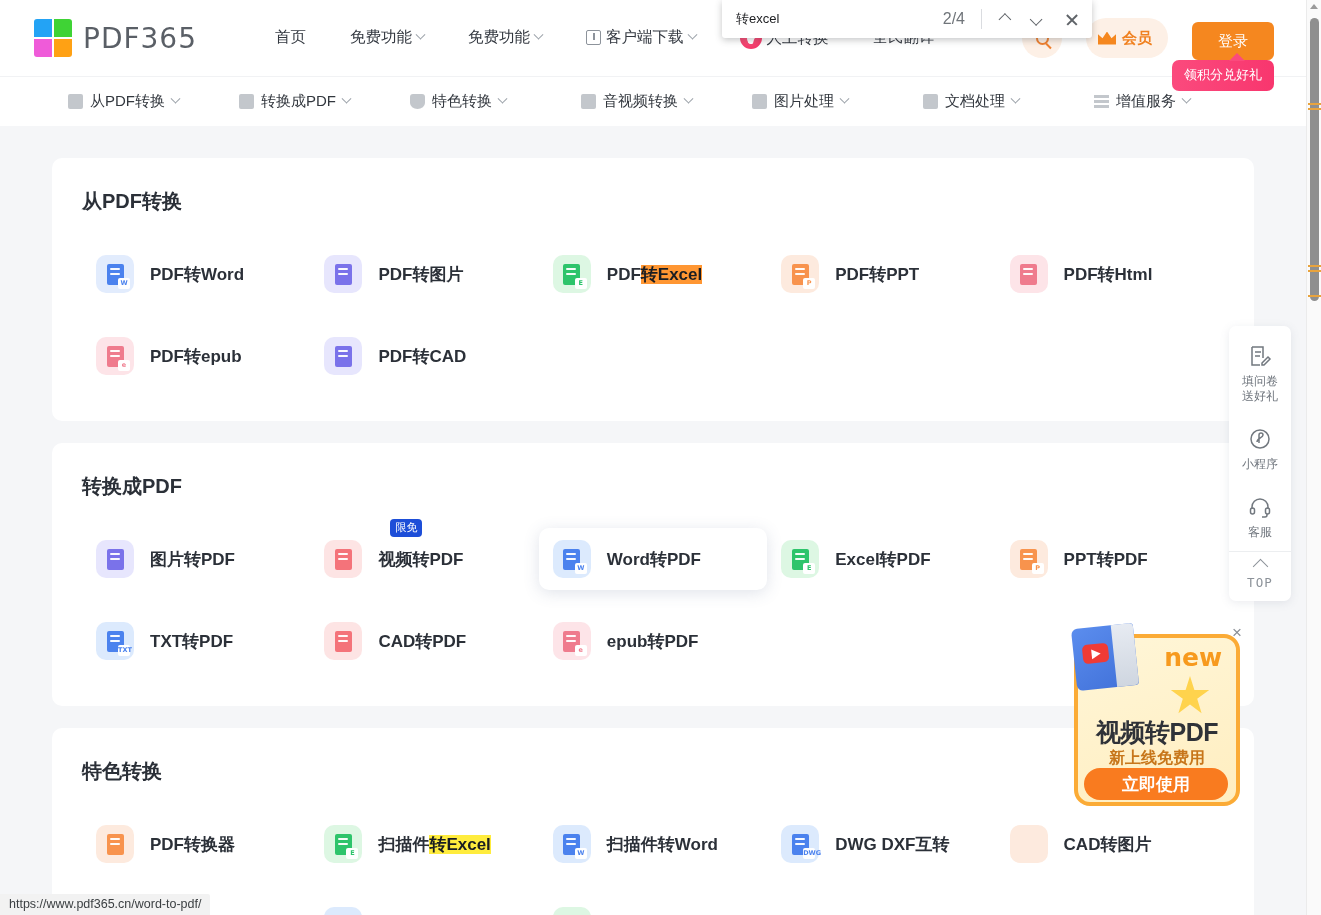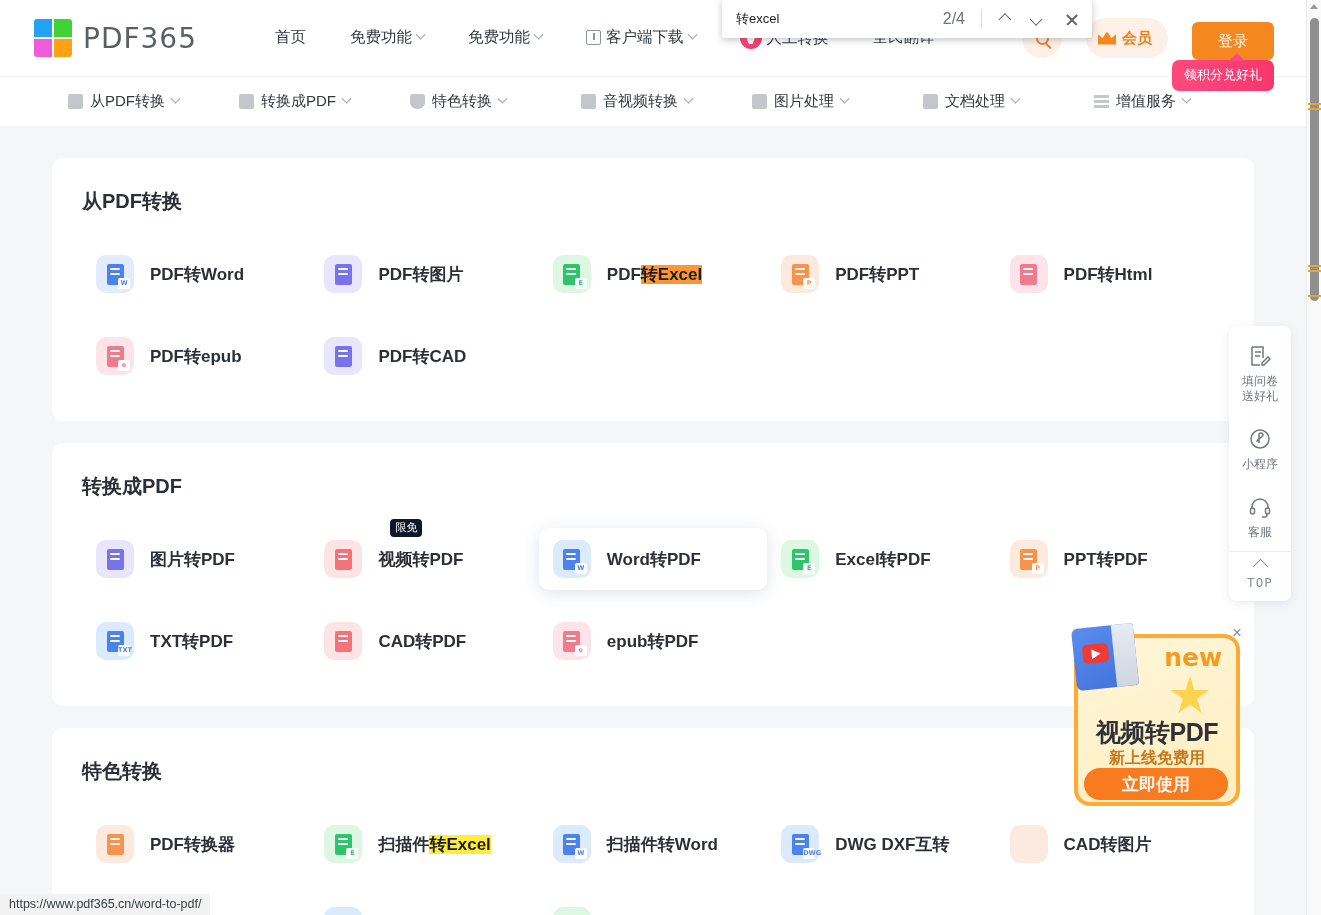--- a/index.html
+++ b/index.html
@@ -245,21 +245,21 @@
     background: #fff;
     font-size: 6.5px; line-height: 11px; text-align: center;
     font-weight: bold;
     font-family: "DejaVu Sans", sans-serif;
   }
 
   
   .badge-free {
     position: absolute;
     left: 80px; top: -9px;
-    background: #0f172a; color: #fff;
+    background: #1d4ed8; color: #fff;
     font-size: 11px; border-radius: 4px;
     padding: 1px 5px 2px;
   }
 
   
   .rail {
     position: absolute;
     right: 15px; top: 326px;
     width: 62px;
     background: #fff;

